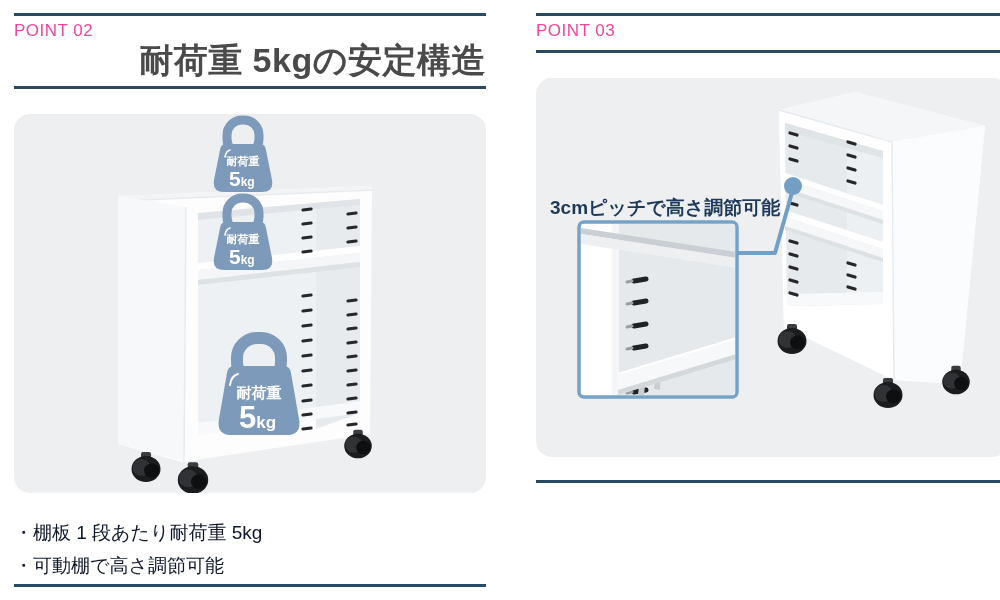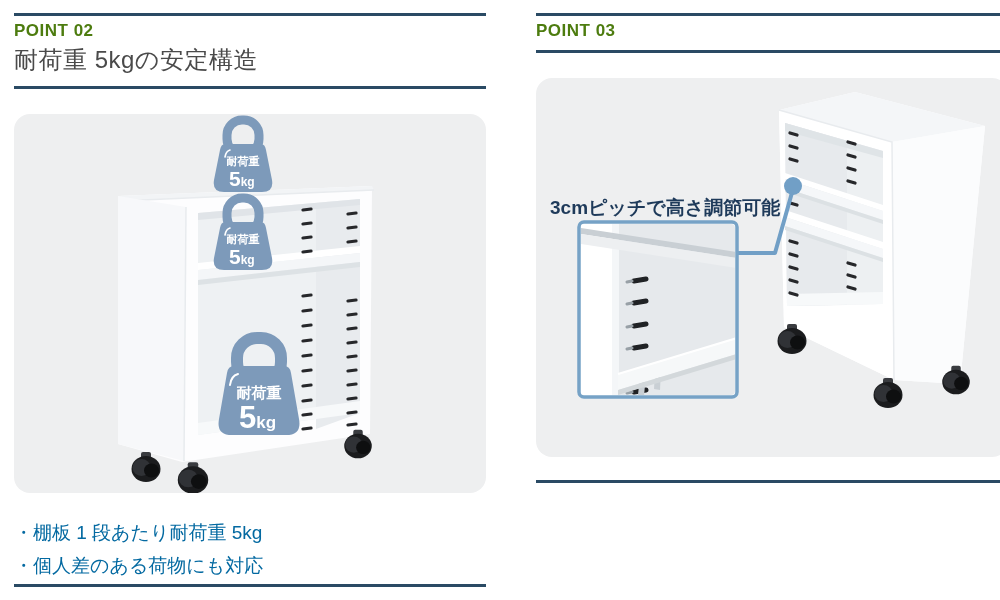--- a/index.html
+++ b/index.html
@@ -3,26 +3,26 @@
 <meta charset="utf-8">
 <style>
   html,body{margin:0;padding:0;background:#ffffff;}
   .page{position:relative;width:1000px;height:600px;background:#ffffff;overflow:hidden;
         font-family:"Liberation Sans","DejaVu Sans",sans-serif;}
   .feature{position:absolute;top:13px;width:472px;}
   .feature.left{left:14px;}
   .feature.right{left:488px;margin-left:48px;}
   .feature header{border-top:3px solid #2a4a64;border-bottom:3px solid #2a4a64;
                   padding:4px 0 8px 0;}
-  .point-label{font-size:17px;line-height:22px;color:#4d7c0f;letter-spacing:.5px;font-weight:bold;}
-  .section-title{margin:0;font-size:24px;line-height:36px;font-weight:400;color:#4a4a4a;
-                 letter-spacing:.5px;}
+  .point-label{font-size:17px;line-height:22px;color:#ec4899;letter-spacing:.5px;}
+  .section-title{margin:0;font-size:34px;line-height:36px;font-weight:700;color:#4a4a4a;
+                 letter-spacing:.5px;text-align:right;}
   .panel{margin-top:25px;width:472px;height:379px;}
   .bullets{list-style:none;margin:23px 0 0 0;padding:0;}
-  .bullets li{font-size:19px;line-height:33px;color:#0369a1;}
+  .bullets li{font-size:19px;line-height:33px;color:#0f172a;}
   .footer-rule{margin-top:2px;border-top:3px solid #2a4a64;height:0;}
   svg text{font-family:"Liberation Sans","DejaVu Sans",sans-serif;}
   .pin{stroke:#26272a;stroke-width:3.2;fill:none;stroke-linecap:round;}
   .pin-big{stroke:#202225;stroke-width:5;fill:none;stroke-linecap:round;}
   .pin-nub{stroke:#98a0a6;stroke-width:3;fill:none;stroke-linecap:round;}
   .kettle{fill:#7d9aba;}
   .kettle-text{fill:#ffffff;font-weight:700;}
   .edge{stroke:#e8ebee;stroke-width:1.5;fill:none;}
 </style>
 </head>
@@ -96,21 +96,21 @@
           <path class="kettle" d="M220,252 L270,252 Q276,252 277,259 L285,305 Q288,321 272,321 L218,321 Q202,321 205,305 L213,259 Q214,252 220,252 Z"></path>
           <path d="M224,260 Q217,262 216,271" stroke="#ffffff" stroke-width="2" fill="none" stroke-linecap="round"></path>
           <text class="kettle-text" x="245" y="284" font-size="15" text-anchor="middle">耐荷重</text>
           <text class="kettle-text" x="225" y="314" font-size="31"><tspan>5</tspan><tspan font-size="17">kg</tspan></text>
         </g>
       </svg>
     </div>
 
     <ul class="bullets">
       <li>・棚板 1 段あたり耐荷重 5kg</li>
-      <li>・個人差のある荷物にも対応</li>
+      <li>・可動棚で高さ調節可能</li>
     </ul>
     <div class="footer-rule"></div>
   </section>
 
   <section class="feature right">
     <header>
       <div class="point-label">POINT 03</div>
     </header>
 
     <div class="panel">

